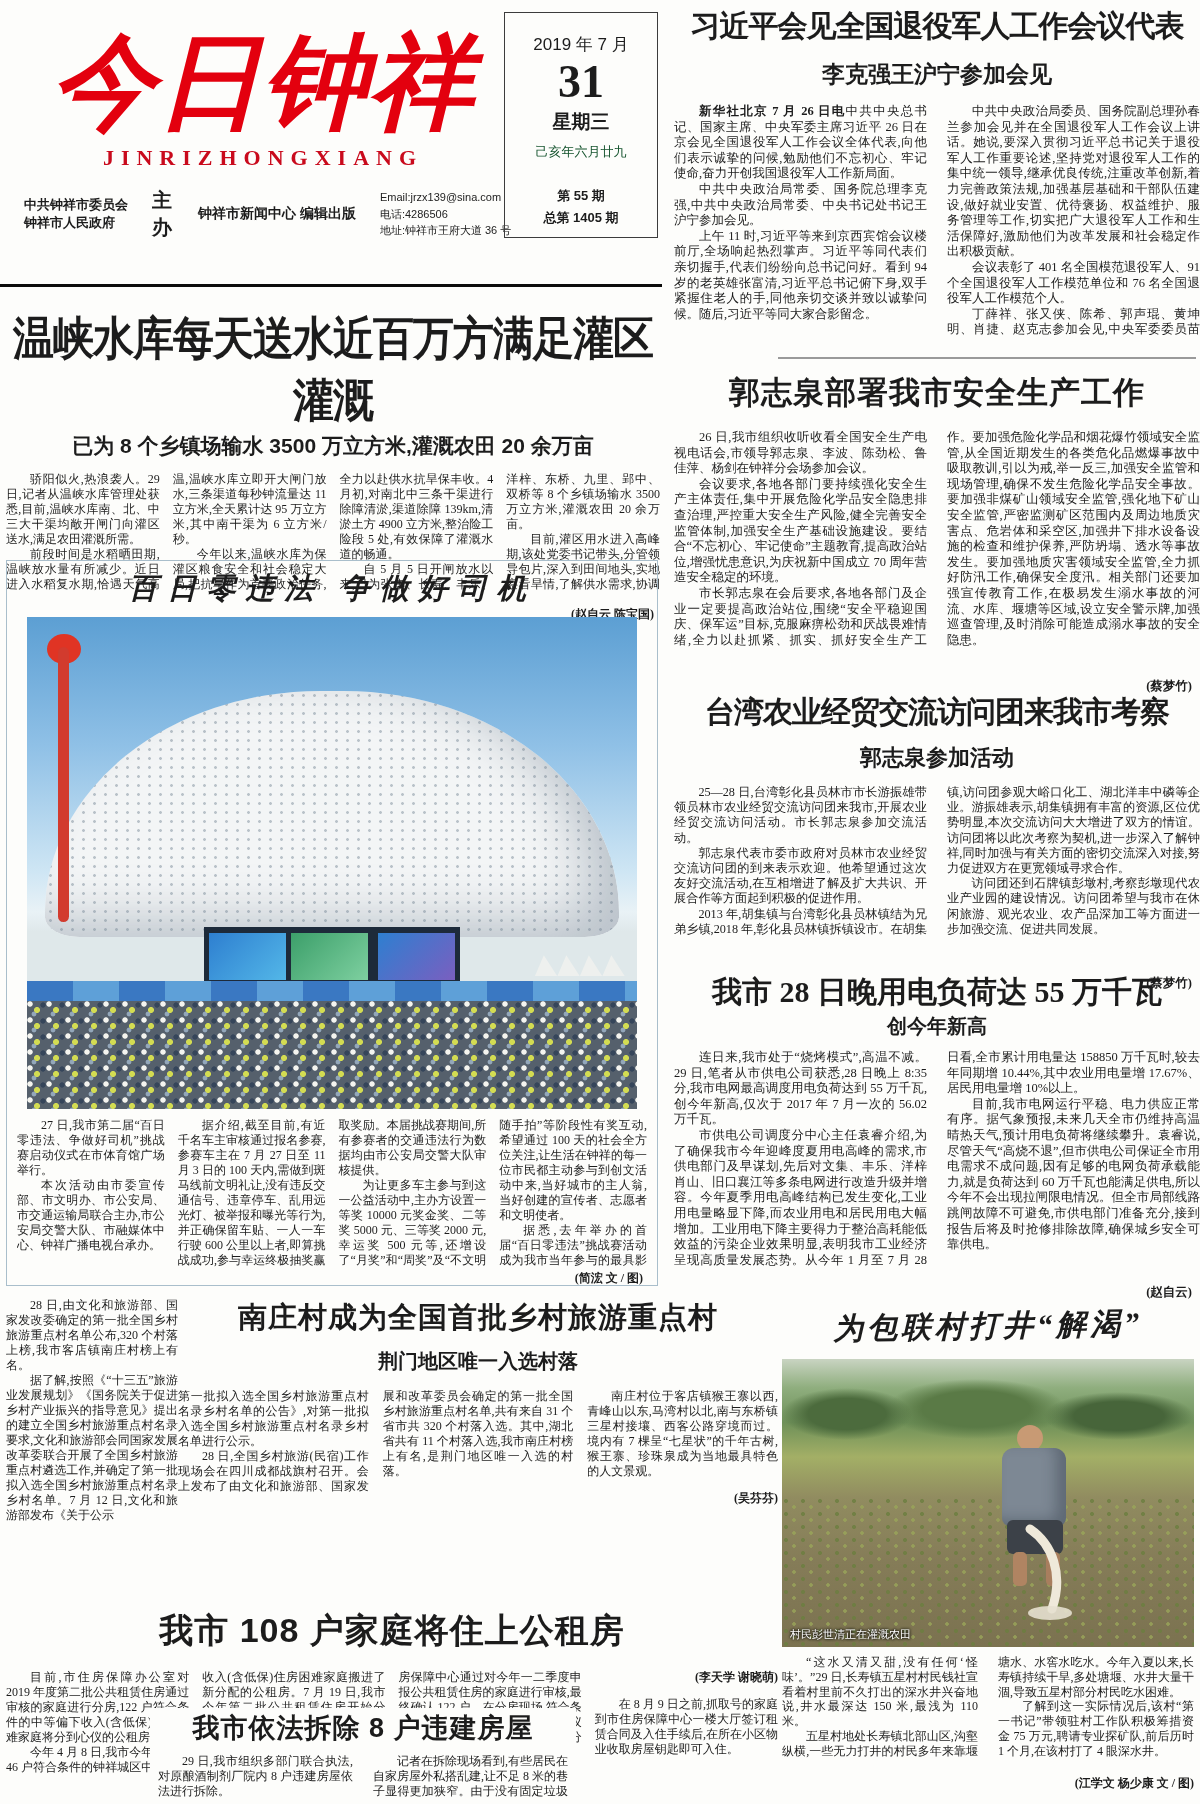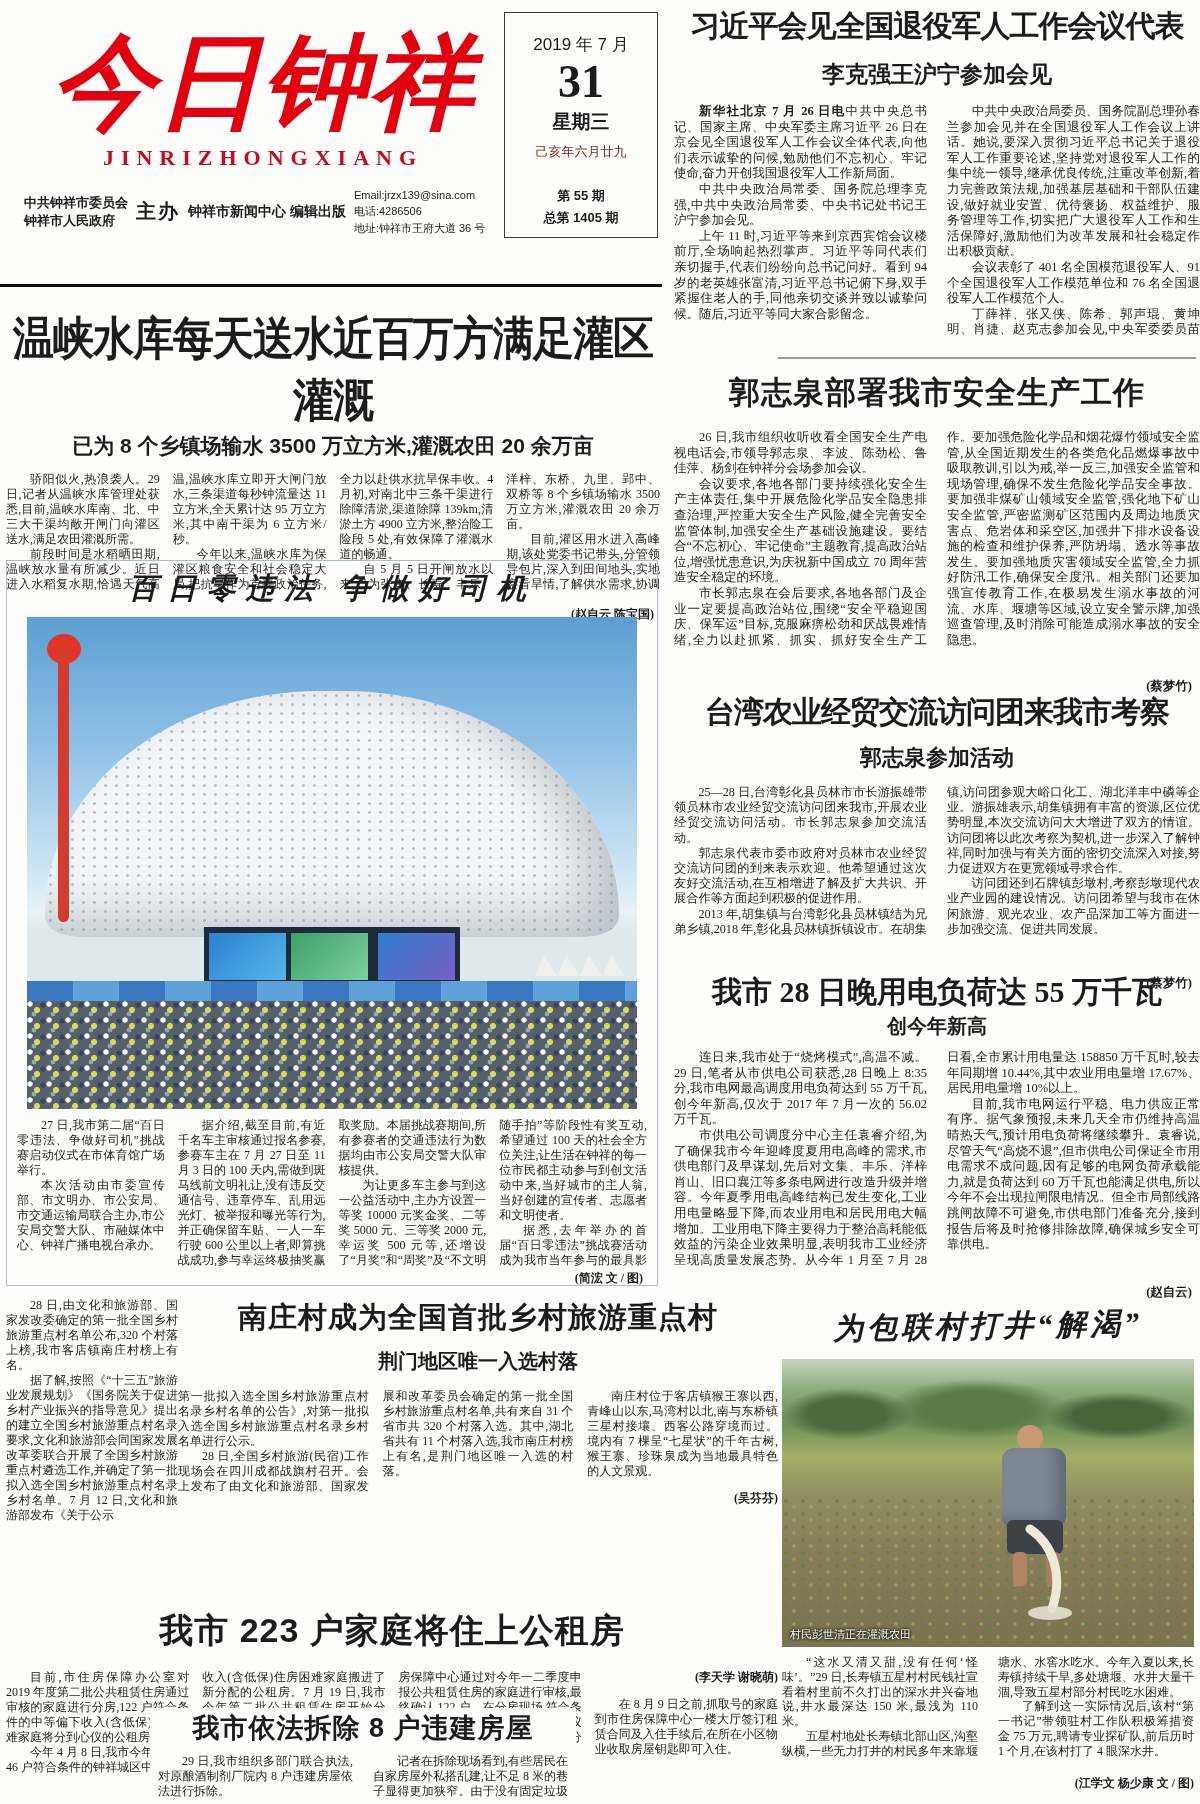--- a/index.html
+++ b/index.html
@@ -10,33 +10,33 @@
   .song{font-family:"Liberation Serif","DejaVu Serif",serif;}
   p.bp{margin:0;text-indent:2em;text-align:justify;}
   .attr{text-align:right;font-weight:bold;}
 
   
   .mast{left:24px;top:8px;width:478px;}
   .mast-title{font-size:104px;line-height:1.45;font-weight:bold;font-style:italic;
               color:#e3000e;text-align:center;letter-spacing:2px;}
   .mast-pinyin{text-align:center;color:#c90a1c;font-weight:bold;font-size:22px;
                letter-spacing:7px;margin-top:-14px;}
-  .mast-pub{display:flex;align-items:center;gap:8px;margin-top:16px;font-size:13px;}
+  .mast-pub{display:flex;align-items:center;gap:24px;margin-top:16px;font-size:13px;}
   .sponsor{font-weight:bold;line-height:1.35;white-space:nowrap;}
   .role{font-size:20px;font-weight:bold;letter-spacing:2px;}
   .publisher{font-weight:bold;font-size:14px;white-space:nowrap;}
   .contact{font-size:11px;line-height:1.5;color:#222;white-space:nowrap;}
 
   
   .datebox{left:504px;top:12px;width:154px;height:226px;border:1px solid #3c3c3c;
            text-align:center;box-sizing:border-box;padding-top:20px;}
   .db-ym{font-size:17px;}
   .db-day{font-size:46px;font-weight:bold;line-height:1.15;}
   .db-week{font-size:19px;font-weight:bold;}
-  .db-lunar{font-size:13px;color:#7f1d1d;margin-top:8px;}
+  .db-lunar{font-size:13px;color:#14532d;margin-top:8px;}
   .db-issue{font-size:13px;font-weight:bold;margin-top:26px;}
   .db-total{font-size:13px;font-weight:bold;margin-top:4px;}
 
   .mast-rule{left:0;top:284px;width:662px;height:3px;background:#0b0b0b;}
 
   
   .a-title{font-weight:bold;text-align:center;}
   .a-sub{text-align:center;}
   .clip{overflow:hidden;}
   .body13{font-size:12.5px;line-height:15.6px;}
@@ -315,21 +315,21 @@
           <p class="bp" style="text-indent:0">第一批拟入选全国乡村旅游重点村名录乡村名单的公告》,对第一批拟入选全国乡村旅游重点村名录乡村名单进行公示。</p>
           <p class="bp">28 日,全国乡村旅游(民宿)工作现场会在四川成都战旗村召开。会上发布了由文化和旅游部、国家发展和改革委员会确定的第一批全国乡村旅游重点村名单,共有来自 31 个省市共 320 个村落入选。其中,湖北省共有 11 个村落入选,我市南庄村榜上有名,是荆门地区唯一入选的村落。</p>
           <p class="bp">南庄村位于客店镇猴王寨以西,青峰山以东,马湾村以北,南与东桥镇三星村接壤、西客公路穿境而过。境内有 7 棵呈“七星状”的千年古树,猴王寨、珍珠泉成为当地最具特色的人文景观。</p>
           <p class="attr">(吴芬芬)</p>
         </div>
       </div>
     </div>
   </div>
 
   <div class="abs art-zf">
-    <div class="zf-title hei">我市 223 户家庭将住上公租房</div>
+    <div class="zf-title hei">我市 108 户家庭将住上公租房</div>
     <div class="zf-body clip cols4">
       <p class="bp">目前,市住房保障办公室对 2019 年度第二批公共租赁住房通过审核的家庭进行分房,122 户符合条件的中等偏下收入(含低保)住房困难家庭将分到心仪的公租房。</p>
       <p class="bp">今年 4 月 8 日,我市今年第一批 46 户符合条件的钟祥城区中等偏下收入(含低保)住房困难家庭搬进了新分配的公租房。7 月 19 日,我市今年第二批公共租赁住房开始分配。此次分配的房源位于南湖新区、创业园两个保障房小区,共 122 套。此次申报分配的家庭中,有中低收入困难家庭和外来务工人员,市住房保障中心通过对今年一二季度申报公共租赁住房的家庭进行审核,最终确认 122 户。在分房现场,符合条件的 122 户按照顺序依次挑选心仪房源,采取一次性抓阄方式进行分配。</p>
       <p class="attr">(李天学 谢晓萌)</p>
       <p class="bp">在 8 月 9 日之前,抓取号的家庭到市住房保障中心一楼大厅签订租赁合同及入住手续后,在所在小区物业收取房屋钥匙即可入住。</p>
     </div>
   </div>
 
   <div class="abs art-cw">
     <div class="cw-title hei">我市依法拆除 8 户违建房屋</div>

